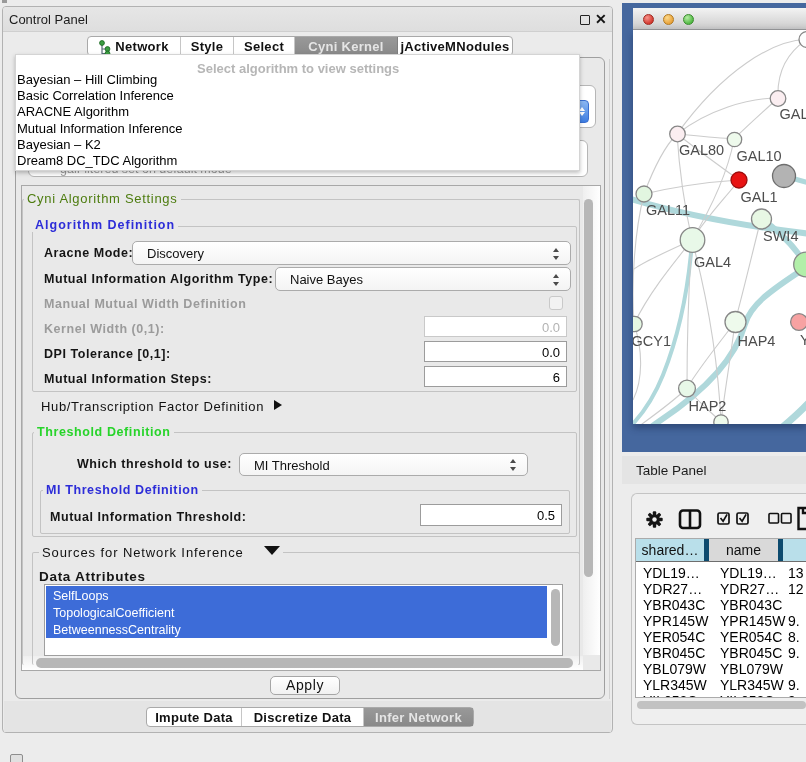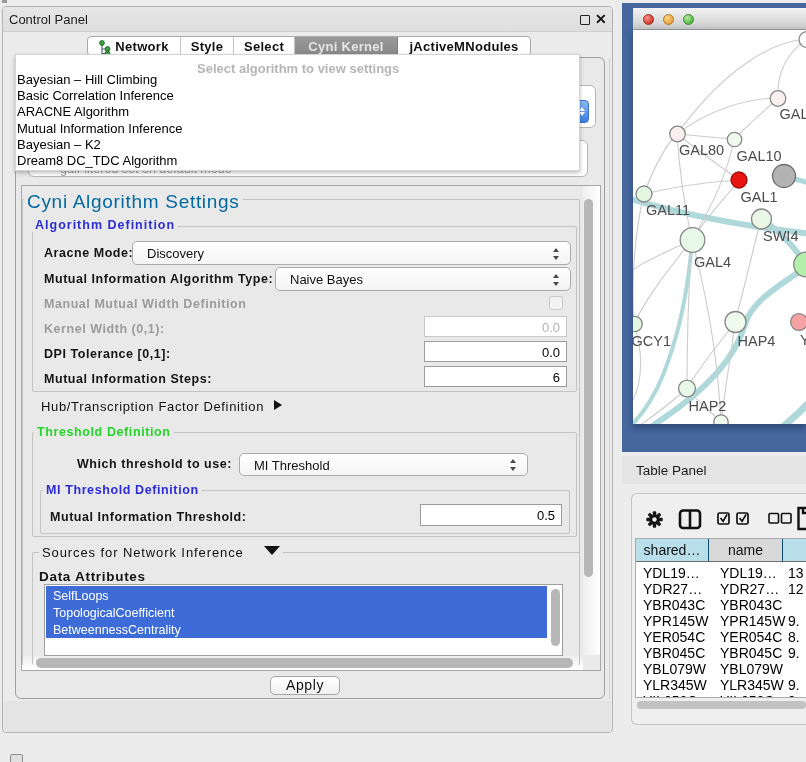--- a/index.html
+++ b/index.html
@@ -64,21 +64,21 @@
 #netwin{left:622px;top:3px;width:184px;height:449px;background:#45679e;}
 #nettitle{left:11px;top:5px;width:173px;height:22px;background:linear-gradient(#f3f3f3 0%,#d8d8d8 70%,#c6c6c6 100%);border-bottom:1px solid #999;box-sizing:border-box;}
 .tl{position:absolute;top:6px;width:11px;height:11px;border-radius:50%;box-sizing:border-box;}
 #netcanvas{left:11px;top:27px;width:173px;height:394px;background:#fff;box-shadow:0 4px 7px rgba(20,35,70,.45);}
 
 #tptitle{left:622px;top:456px;width:184px;height:28px;background:#e4e4e4;}
 #tptitle .t{position:absolute;left:14px;top:7px;font-size:13.5px;color:#1c1c1c;}
 #tabwin{left:631px;top:493px;width:175px;height:232px;background:#efefef;
   border:1px solid #c4c4c4;border-radius:6px 0 0 6px;border-right:none;box-sizing:border-box;}
 #tgrid{position:absolute;left:3px;top:44px;width:172px;height:160px;background:#fff;border:1px solid #ababab;border-right:none;box-sizing:border-box;}
-.hc{position:absolute;top:0;height:22px;box-sizing:border-box;border-right:1px solid #0c4a6e;
+.hc{position:absolute;top:0;height:22px;box-sizing:border-box;border-right:5px solid #0c4a6e;
   font-size:14px;color:#111;text-align:center;line-height:23px;}
 .trow{position:absolute;font-size:14px;color:#000;white-space:nowrap;}
 </style>
 </head>
 <body>
 
 <div class="abs" style="left:2px;top:0;width:5px;height:3px;background:#9a9a9a;"></div>
 
 <div id="cpwin" class="abs">
  <div id="cptitle" class="abs">
@@ -101,31 +101,31 @@
  <div id="toptabs" class="abs seg">
    <div class="s" style="width:93px;"><svg width="12" height="16" viewBox="0 0 12 16" style="margin-right:4px;margin-top:3px;">
      <path d="M3 4 L3 13.5 L7 13.5 M3 9 L7 9" stroke="#5a6b7a" stroke-width="1.2" fill="none"></path>
      <circle cx="3" cy="3" r="2.4" fill="#3d9e43" stroke="#1c6b24" stroke-width="0.9"></circle>
      <circle cx="8.5" cy="9" r="2.4" fill="#3d9e43" stroke="#1c6b24" stroke-width="0.9"></circle>
      <circle cx="8.5" cy="13.5" r="2.4" fill="#3d9e43" stroke="#1c6b24" stroke-width="0.9"></circle>
    </svg>Network</div>
    <div class="s" style="width:53px;">Style</div>
    <div class="s" style="width:61px;">Select</div>
    <div class="s sel" style="width:103px;">Cyni Kernel</div>
-   <div class="s" style="width:132px;">jActiveMNodules</div>
+   <div class="s" style="width:114px;">jActiveMNodules</div>
  </div>
 
  <div id="scrollp" class="abs">
   <div class="track" style="left:561px;top:0;width:17px;height:469px;"></div>
   <div class="track" style="left:0;top:470px;width:561px;height:14px;background:linear-gradient(#efefef,#ffffff);"></div>
   <div class="pill" style="left:562px;top:13px;width:9px;height:378px;"></div>
   <div class="pill" style="left:14px;top:472px;width:537px;height:10px;"></div>
 
   <div class="group" style="left:0;top:13px;width:558px;height:466px;border-bottom:none;"></div>
-  <div class="glabel" style="left:2px;top:5px;font-size:19px;color:#0369a1;">Cyni Algorithm Settings</div>
+  <div class="glabel" style="left:2px;top:5px;font-size:13px;color:#4d7c0f;">Cyni Algorithm Settings</div>
 
   <div class="group" style="left:10px;top:40px;width:545px;height:166px;"></div>
   <div class="glabel" style="left:10px;top:32px;font-size:12.5px;font-weight:bold;letter-spacing:1px;color:#2d2dd8;">Algorithm Definition</div>
 
   <div class="blab" style="left:22px;top:60px;">Aracne Mode:</div>
   <div class="combo" style="left:110px;top:55px;width:439px;height:24px;">
         <span class="cl">Discovery</span>
     <div class="arr" style="right:9px;top:3px;"></div>
       </div>
 
@@ -170,20 +170,25 @@
   <div class="blab" style="left:17px;top:383px;font-size:13.5px;letter-spacing:0.7px;">Data Attributes</div>
   <div id="dlist" class="abs">
     <div id="dsel">SelfLoops<br>TopologicalCoefficient<br>BetweennessCentrality<br>gal4RGexp</div>
     <div class="pill" style="left:506px;top:4px;width:9px;height:57px;"></div>
   </div>
  </div>
 
  <div class="abs" style="left:1px;top:694px;width:607px;height:31px;background:#e4e4e4;"></div>
  <div id="applyb" class="abs">Apply</div>
 
+ <div id="bottabs" class="abs seg">
+   <div class="s" style="width:95px;">Impute Data</div>
+   <div class="s" style="width:122px;">Discretize Data</div>
+   <div class="s sel" style="width:109px;">Infer Network</div>
+ </div>
 </div>
 
 <div id="popup" class="abs">
   <div class="ph">Select algorithm to view settings</div>
   <div class="it" style="top:17px;">Bayesian – Hill Climbing</div>
   <div class="it" style="top:33px;">Basic Correlation Inference</div>
   <div class="it" style="top:49px;font-weight:normal;">ARACNE Algorithm</div>
   <div class="it" style="top:65.5px;">Mutual Information Inference</div>
   <div class="it" style="top:81.5px;">Bayesian – K2</div>
   <div class="it" style="top:97.5px;">Dream8 DC_TDC Algorithm</div>

